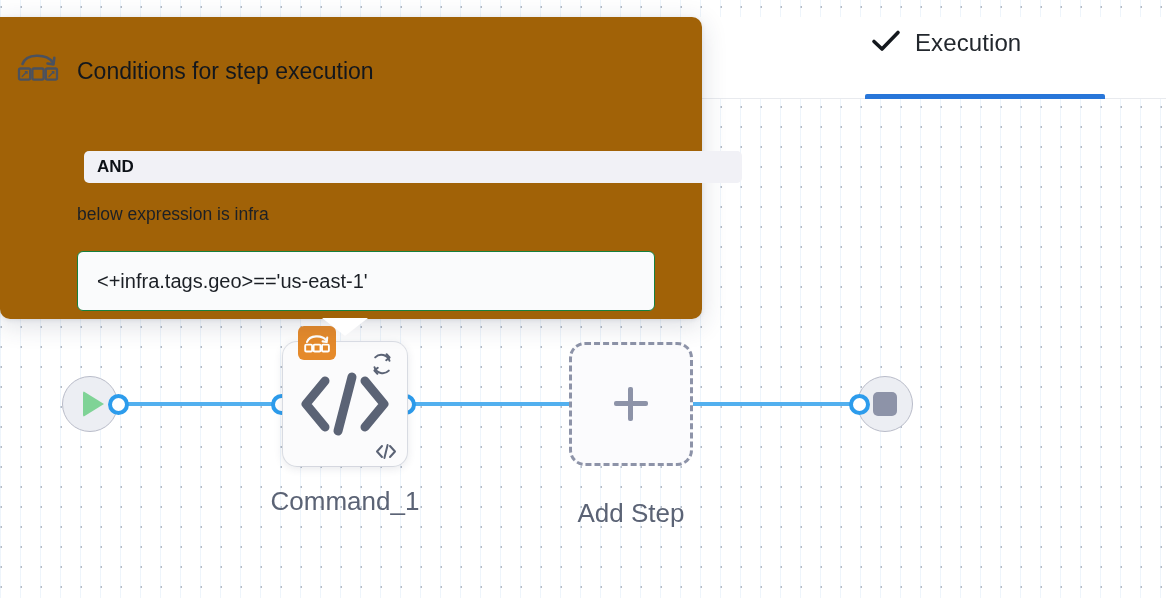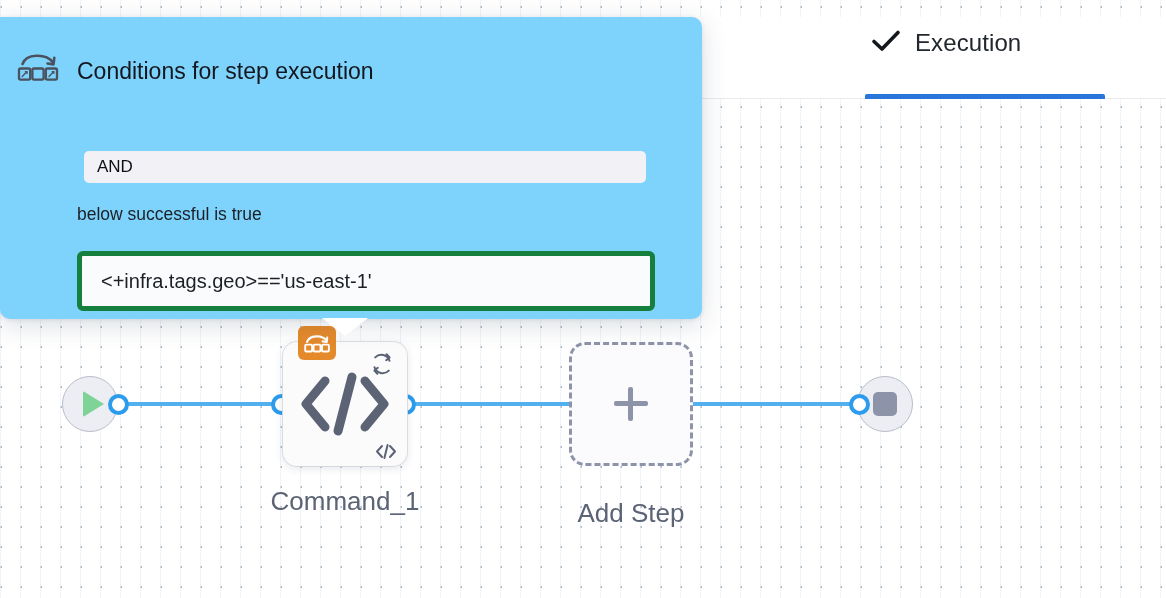--- a/index.html
+++ b/index.html
@@ -194,21 +194,21 @@
     color: #5b6375;
     white-space: nowrap;
     margin-top: 12px;
   }
 
   
   .popover {
     position: absolute;
     left: 0px; top: 17px;
     width: 702px; height: 302px;
-    background: #7dd3fc;
+    background: #a16207;
     border-radius: 0 10px 10px 10px;
     box-shadow: 0 6px 26px rgba(40,50,80,0.16), 0 1px 4px rgba(40,50,80,0.10);
     padding: 0;
     overflow: visible;
   }
   .popover-arrow {
     position: absolute;
     left: 322px; bottom: -17px;
     width: 0; height: 0;
     border-left: 23px solid transparent;
@@ -230,41 +230,42 @@
   .pop-sub {
     position: absolute;
     left: 77px; top: 92px;
     font-size: 17.5px;
     color: #1c2026;
     white-space: nowrap;
   }
   .pop-and {
     position: absolute;
     left: 84px; top: 134px;
-    width: 562px; height: 32px;
+    width: 658px; height: 32px;
     background: #f1f1f6;
     border-radius: 5px;
     display: flex; align-items: center;
     padding-left: 13px;
     font-size: 17px;
     color: #0d1117;
+    font-weight: bold;
   }
   .pop-below {
     position: absolute;
     left: 77px; top: 187px;
     font-size: 17.5px;
     color: #1c2026;
     white-space: nowrap;
   }
   .pop-expr {
     position: absolute;
     left: 77px; top: 234px;
     width: 578px; height: 60px;
     background: #fafbfc;
-    border: 5px solid #15803d;
+    border: 1px solid #15803d;
     border-radius: 6px;
     display: flex; align-items: center;
     padding-left: 19px;
     font-size: 20px;
     color: #1c2026;
     white-space: nowrap;
   }
 </style>
 </head>
 <body>
@@ -376,20 +377,20 @@
         <path d="M33 29.5 L37.6 24.8 M36.2 24.6 L37.8 24.7 L37.9 26.4" stroke="#4a515f" stroke-width="1.3" fill="none" stroke-linecap="round"></path>
       </svg>
     </div>
 
     <div class="pop-title">Conditions for step execution</div>
 
     <div class="pop-and">
       <span>AND</span>
     </div>
 
-    <div class="pop-below">below successful is true</div>
+    <div class="pop-below">below expression is infra</div>
 
     <div class="pop-expr">
       <span>&lt;+infra.tags.geo&gt;=='us-east-1'</span>
     </div>
   </div>
 
 </div>
 
 </body></html>

